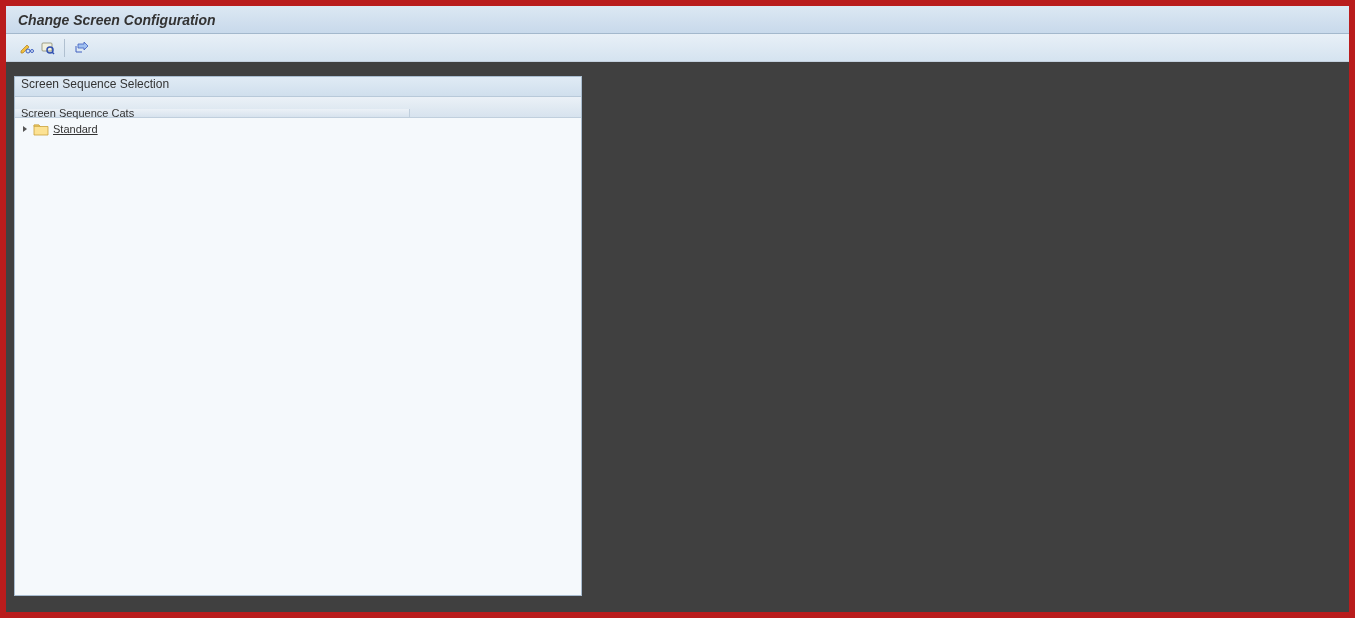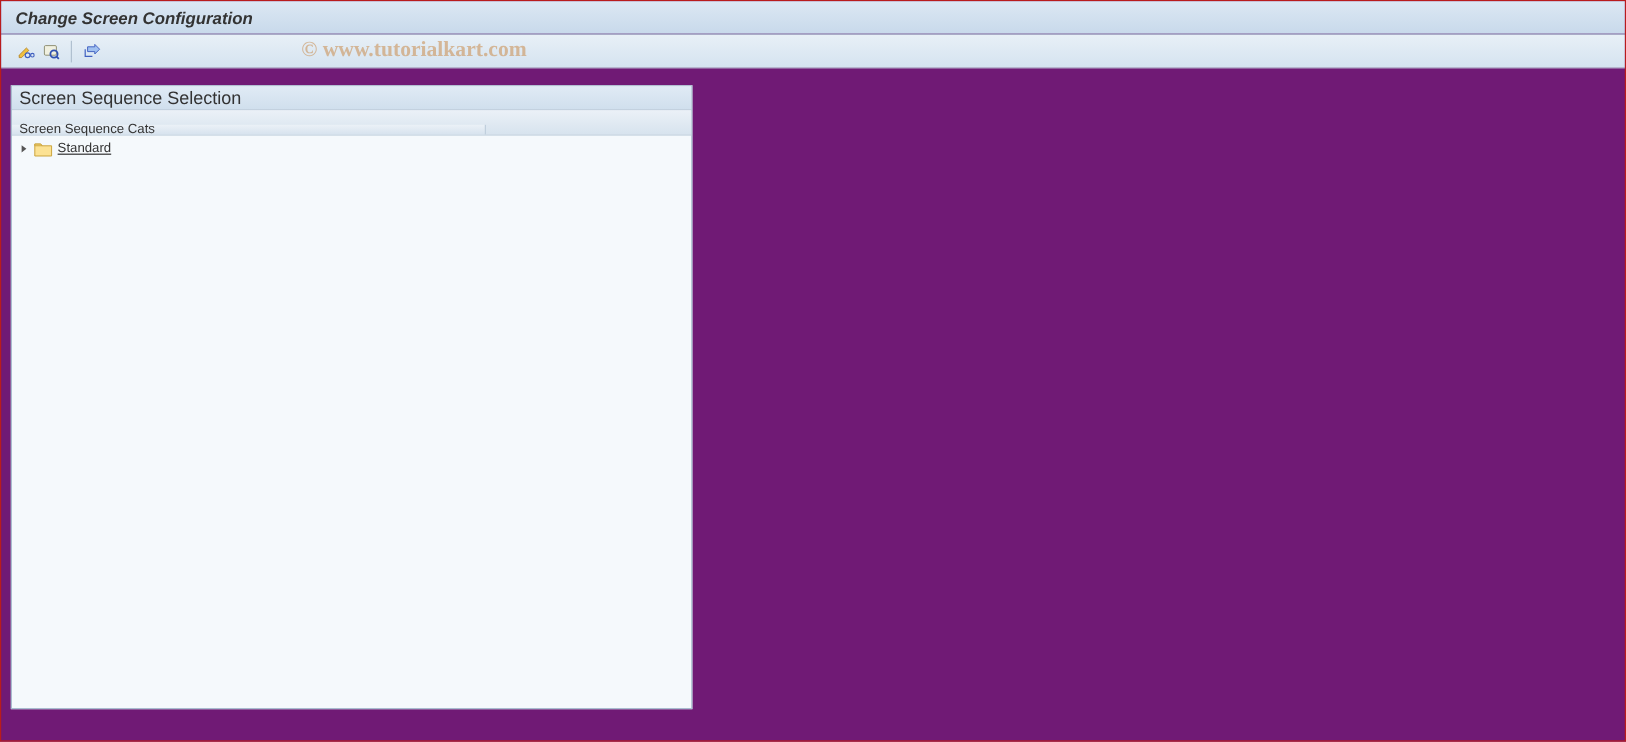--- a/index.html
+++ b/index.html
@@ -11,22 +11,22 @@
     body {
       background-color: #e8eff5;
       width: 1355px;
       height: 618px;
       overflow: hidden;
       position: relative;
     }
     .window-frame {
       width: 100%;
       height: 100%;
-      border: 1px solid #b91c1c;
-      background-color: #701a75;
+      border: 6px solid #b91c1c;
+      background-color: #404040;
       position: relative;
     }
     .title-bar {
       height: 28px;
       background: linear-gradient(to bottom, #dce8f3 0%, #c8d9eb 100%);
       border-bottom: 1px solid #a3b8cc;
       display: flex;
       align-items: center;
       padding-left: 12px;
       font-weight: bold;
@@ -80,23 +80,23 @@
       height: 520px;
       background-color: #f5f9fc;
       border: 1px solid #a8bccf;
       position: relative;
     }
     .panel-header {
       height: 20px;
       background: linear-gradient(to bottom, #e0ebf5 0%, #d0dfed 100%);
       border-bottom: 1px solid #b8c9d9;
       display: flex;
-      align-items: flex-end;
+      align-items: flex-start;
       padding-left: 6px;
-      font-size: 15px;
+      font-size: 12px;
       color: #333;
     }
     .column-headers {
       height: 21px;
       background: linear-gradient(to bottom, #ebf1f7 0%, #d7e3ee 100%);
       border-bottom: 1px solid #c0cfdd;
       display: flex;
       position: relative;
     }
     .col-header {
@@ -164,21 +164,20 @@
     </div>
     <div class="toolbar-separator"></div>
     <div class="toolbar-icon">
       <svg width="16" height="16" viewBox="0 0 16 16">
         <path d="M5 4 L11 4 L11 2 L15 6 L11 10 L11 8 L5 8 Z" fill="#a0c0f0" stroke="#4060c0" stroke-width="0.8"></path>
         <path d="M3 6 L3 12 L9 12" fill="none" stroke="#4060c0" stroke-width="1"></path>
       </svg>
     </div>
   </div>
 
-  <div class="watermark">© www.tutorialkart.com</div>
 
   <div class="content-area">
     <div class="tree-panel">
 
       <div class="panel-header">
         <span>Screen Sequence Selection</span>
       </div>
 
       <div class="column-headers">
         <div class="col-header col1">

